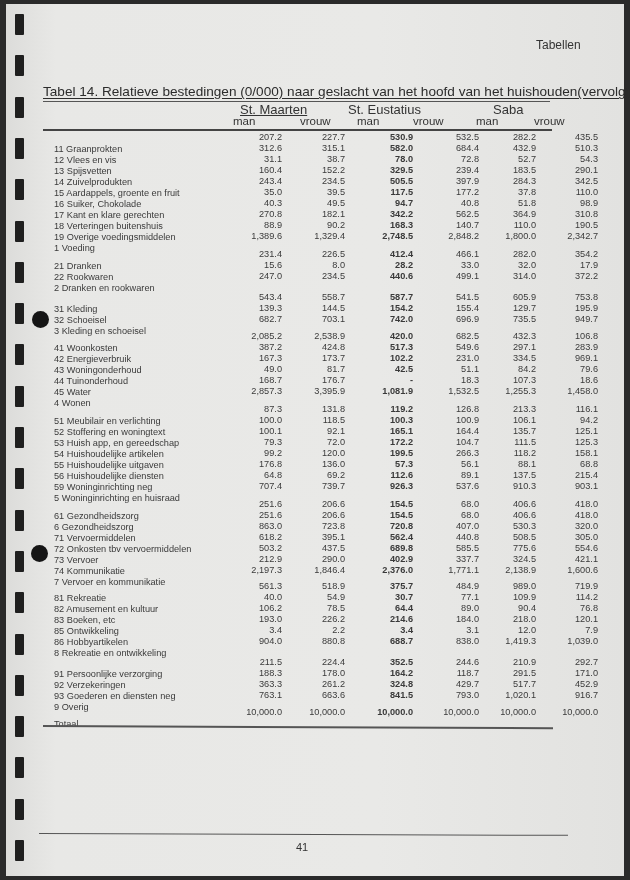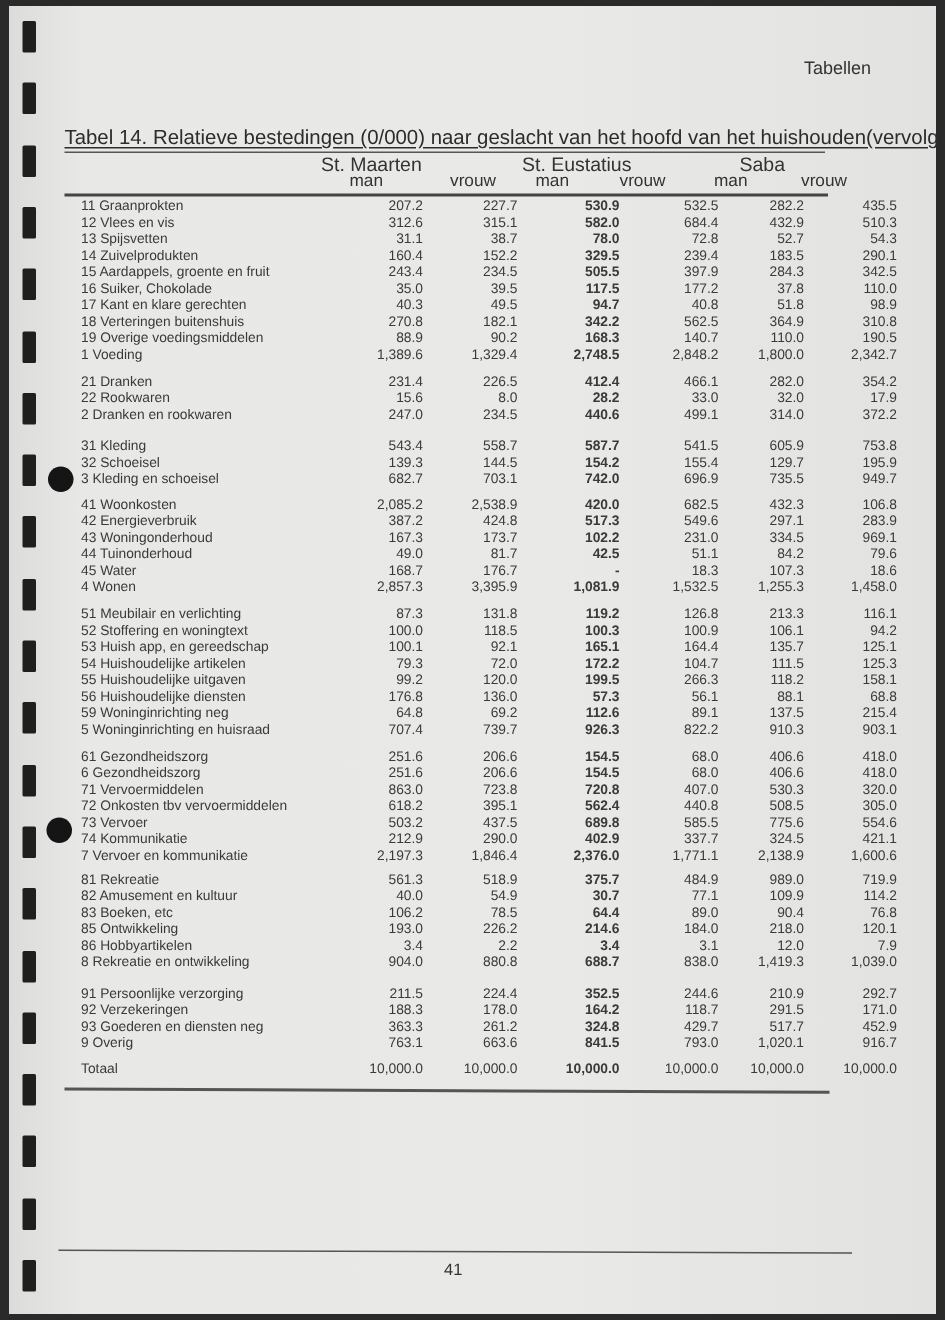--- a/index.html
+++ b/index.html
@@ -31,21 +31,21 @@
     position: absolute; left: 37px; top: 80px; font-size: 13.6px; color: #2c2c2c;
     text-decoration: underline; text-underline-offset: 2px; white-space: nowrap;
   }
   .title-rule { position: absolute; left: 37px; top: 97px; width: 507px; height: 1px; background: #555; }
   .grp { position: absolute; top: 98px; font-size: 13px; color: #333; }
   .sub { position: absolute; top: 111px; font-size: 11.5px; color: #333; }
   .head-rule { position: absolute; left: 37px; top: 125px; width: 509px; height: 1.5px; background: #444; }
 
   .tbl { position: absolute; left: 0; top: 0; }
   .row { position: absolute; left: 0; height: 10px; font-size: 9.2px; white-space: nowrap; }
-  .row .lbl { position: absolute; left: 48px; top: 0; color: #3a3a3a; text-align: right; }
+  .row .lbl { position: absolute; left: 48px; top: 12px; color: #3a3a3a; text-align: right; }
   .row .v { position: absolute; top: 0; text-align: right; width: 60px; color: #3a3a3a; }
   .c0 { left: 216px; } .c1 { left: 279px; } .c2 { left: 347px; font-weight: bold; }
   .c3 { left: 413px; } .c4 { left: 470px; } .c5 { left: 532px; }
 
   .bottom-rule { position: absolute; left: 37px; top: 721px; width: 510px; height: 1.5px; background: #555; transform: rotate(0.25deg); transform-origin: left; }
   .footer-rule { position: absolute; left: 33px; top: 829px; width: 529px; height: 1px; background: #555; transform: rotate(0.2deg); transform-origin: left; }
   .page-num { position: absolute; left: 290px; top: 837px; font-size: 11px; color: #333; }
 </style>
 </head>
 <body>
@@ -74,21 +74,21 @@
       <div class="bind-mark" style="top: 795px;"></div>
       <div class="bind-mark" style="top: 836px;"></div>
     </div>
   <div class="hole" style="left:26px; top:307px;"></div>
   <div class="hole" style="left:25px; top:541px;"></div>
 
   <div class="running-head">Tabellen</div>
   <div class="title">Tabel 14. Relatieve bestedingen (0/000) naar geslacht van het hoofd van het huishouden(vervolg).</div>
   <div class="title-rule"></div>
 
-  <div class="grp" style="left:208px;">St. Maarten</div>
+  <div class="grp" style="left:234px;text-decoration:underline;">St. Maarten</div>
   <div class="grp" style="left:342px;">St. Eustatius</div>
   <div class="grp" style="left:487px;">Saba</div>
 
   <div class="sub" style="left:227px;">man</div>
   <div class="sub" style="left:294px;">vrouw</div>
   <div class="sub" style="left:351px;">man</div>
   <div class="sub" style="left:407px;">vrouw</div>
   <div class="sub" style="left:470px;">man</div>
   <div class="sub" style="left:528px;">vrouw</div>
   <div class="head-rule"></div>
@@ -353,21 +353,21 @@
         <span class="v c2">112.6</span>
         <span class="v c3">89.1</span>
         <span class="v c4">137.5</span>
         <span class="v c5">215.4</span>
       </div>
       <div class="row" style="top: 477px;">
         <span class="lbl">5 Woninginrichting en huisraad</span>
         <span class="v c0">707.4</span>
         <span class="v c1">739.7</span>
         <span class="v c2">926.3</span>
-        <span class="v c3">822.2</span>
+        <span class="v c3">537.6</span>
         <span class="v c4">910.3</span>
         <span class="v c5">903.1</span>
       </div>
       <div class="row" style="top: 495px;">
         <span class="lbl">61 Gezondheidszorg</span>
         <span class="v c0">251.6</span>
         <span class="v c1">206.6</span>
         <span class="v c2">154.5</span>
         <span class="v c3">68.0</span>
         <span class="v c4">406.6</span>

